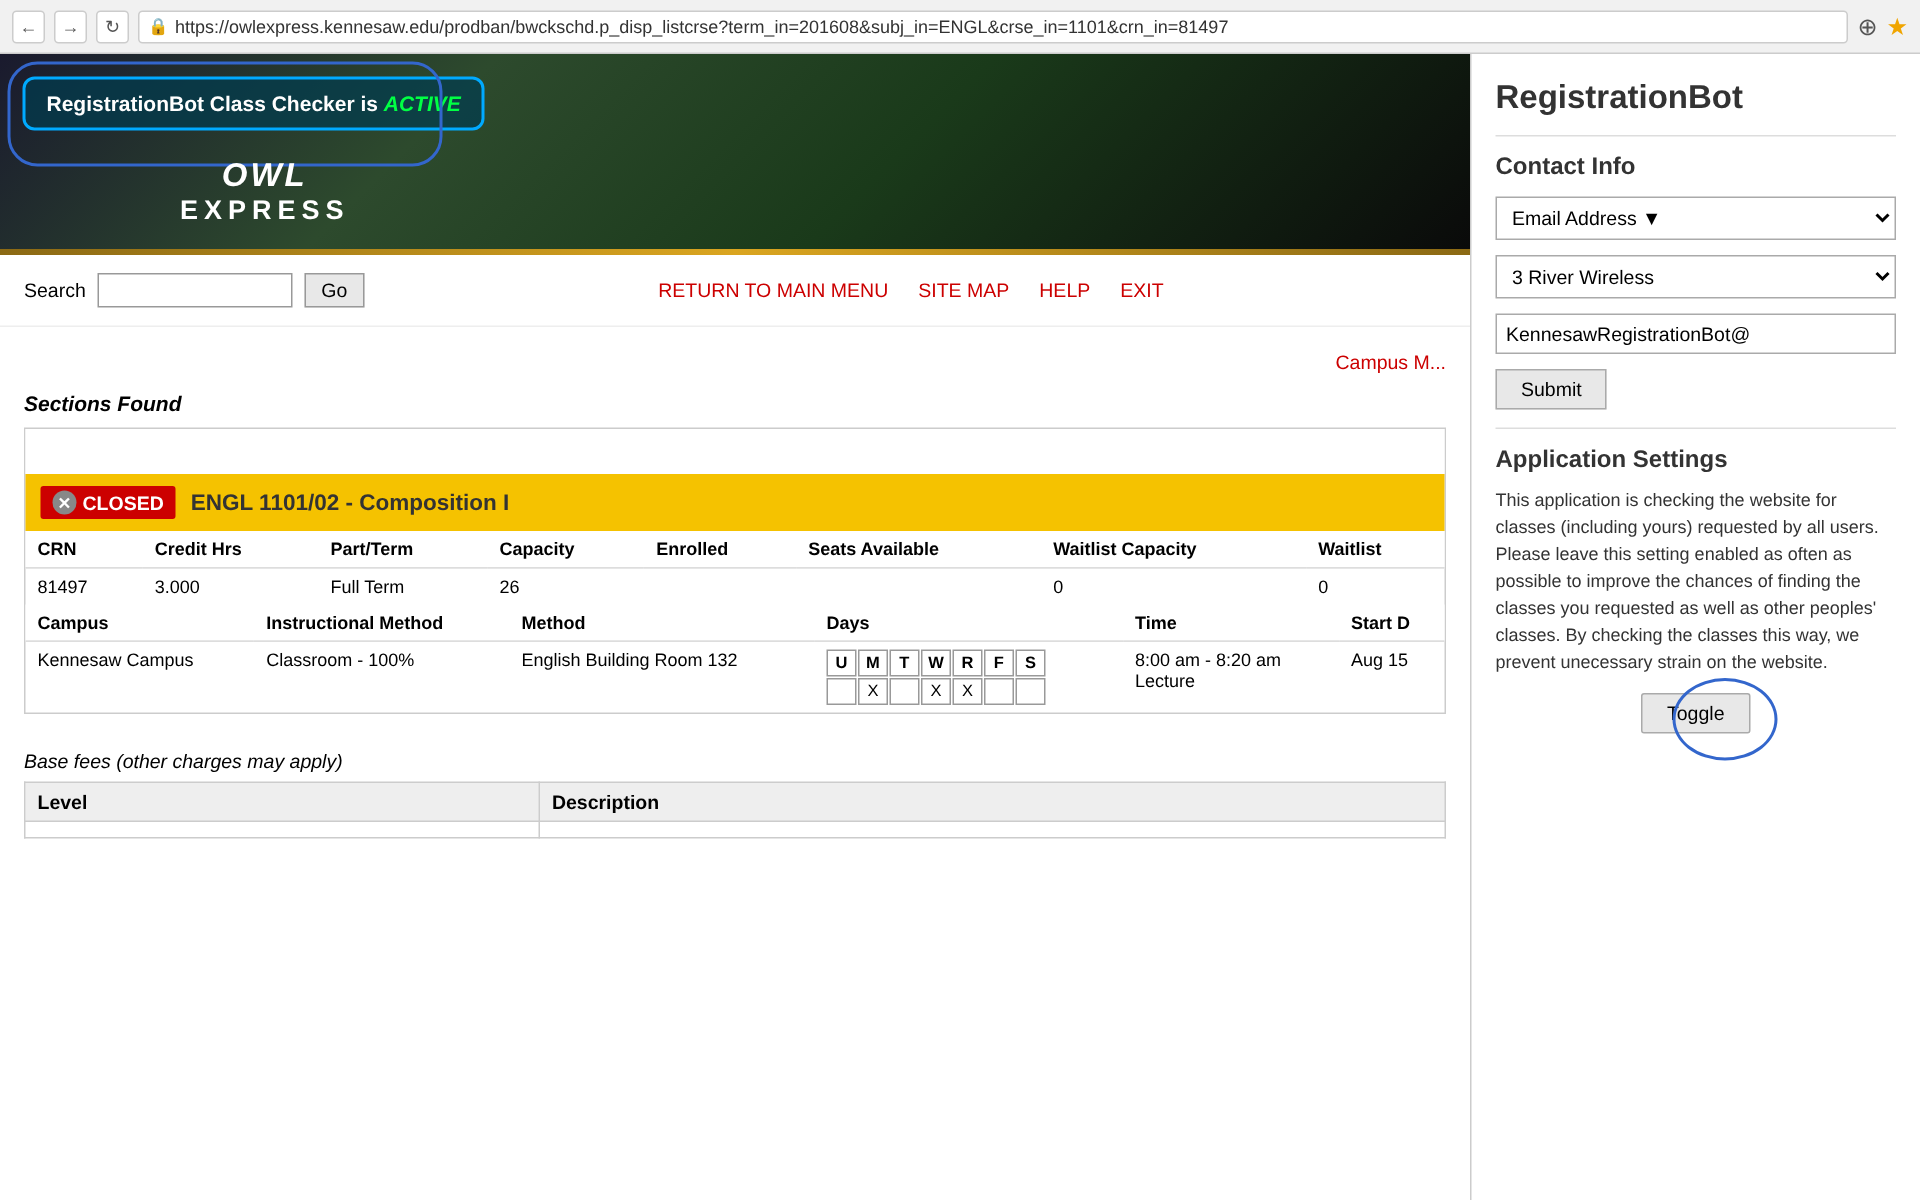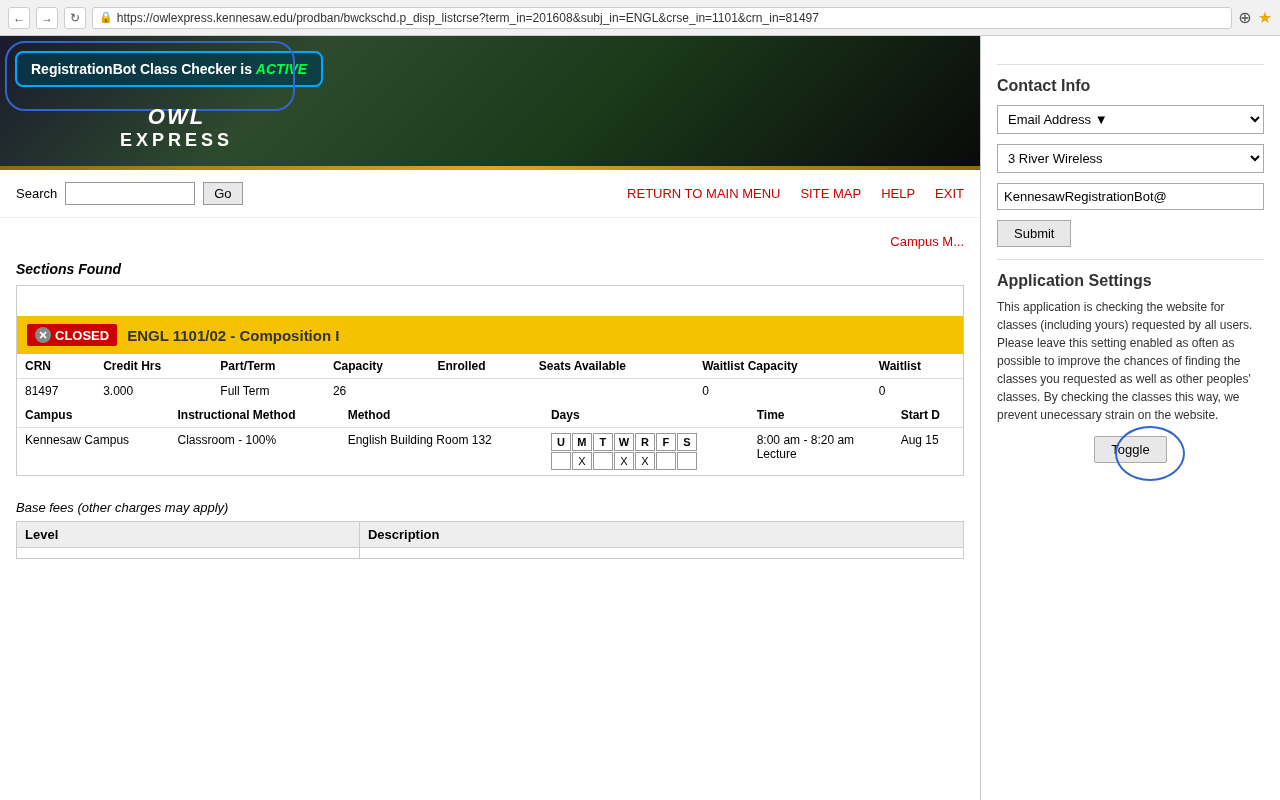--- a/index.html
+++ b/index.html
@@ -120,21 +120,21 @@
       border: 1px solid #999;
       background: #e8e8e8;
       padding: 3px 10px;
       cursor: pointer;
       font-size: 13px;
     }
     .nav-links {
       flex: 1;
       text-align: center;
       display: flex;
-      justify-content: flex-end;
+      justify-content: center;
       gap: 20px;
     }
     .nav-link {
       color: #cc0000;
       text-decoration: none;
       font-size: 13px;
       cursor: pointer;
     }
 
     
@@ -501,20 +501,21 @@
               <td></td>
               <td></td>
             </tr>
           </tbody>
         </table>
       </div>
     </div>
   </div>
 
   <div class="sidebar">
+    <h2 class="sidebar-title">RegistrationBot</h2>
     <hr class="sidebar-divider">
 
     <div class="section-title">Contact Info</div>
 
     <div class="form-group">
       <select class="form-select">
         <option>Email Address ▼</option>
         <option>Phone Number</option>
         <option>Text Message</option>
       </select>

